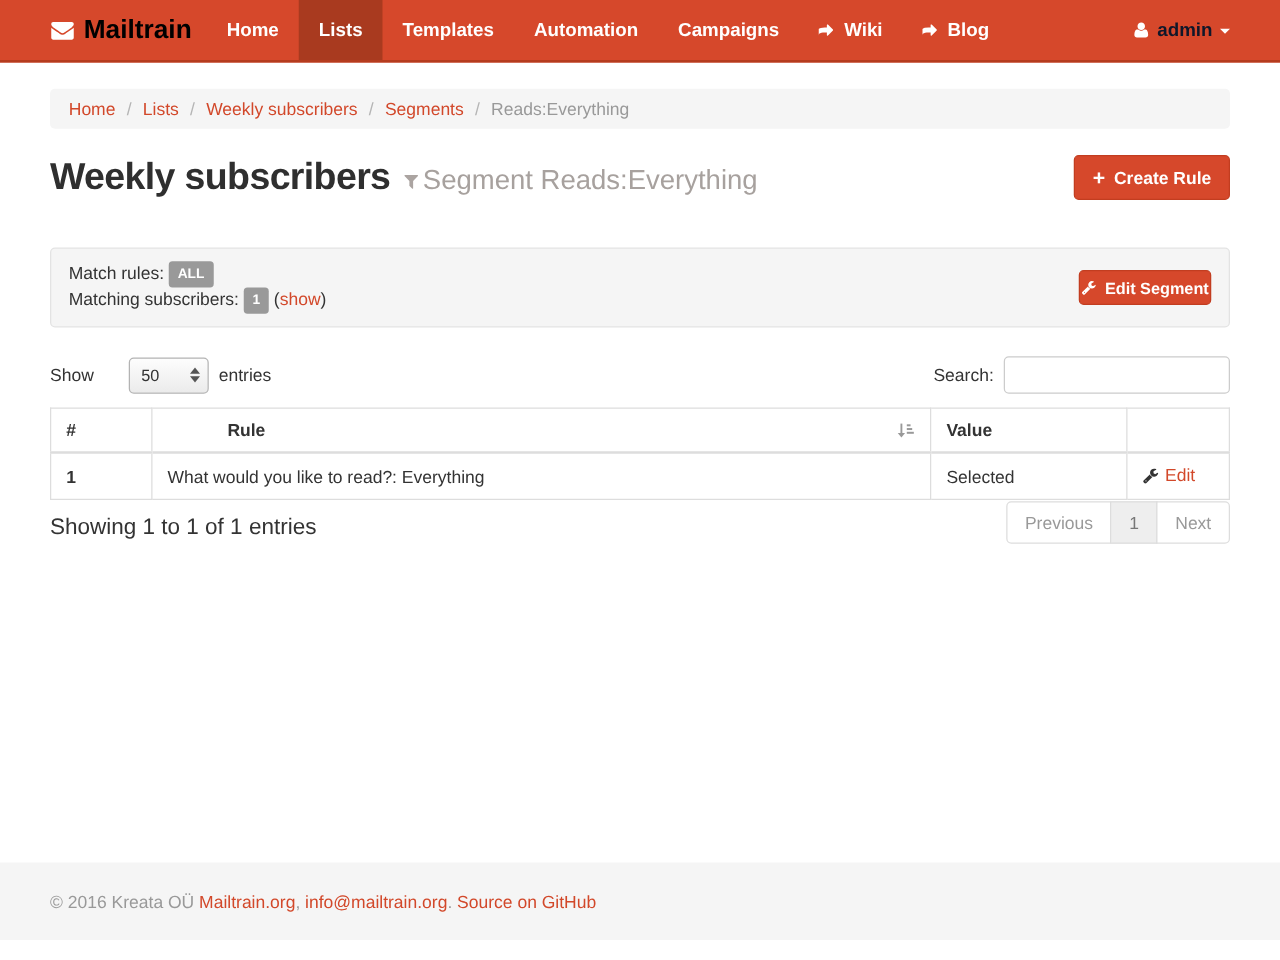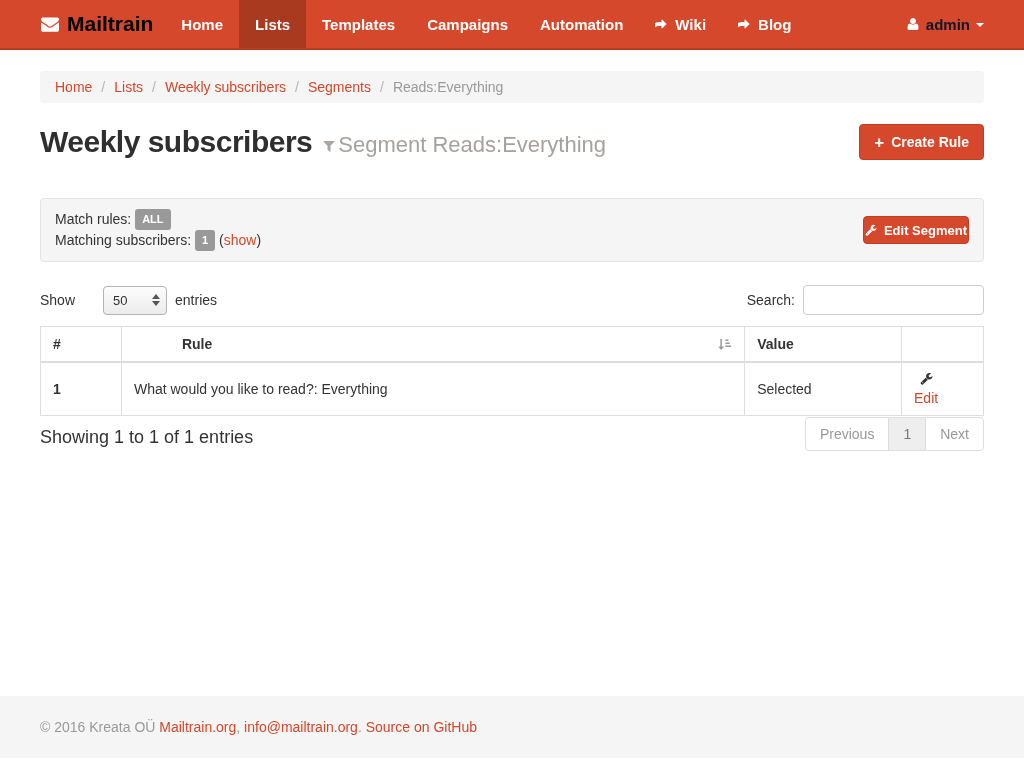--- a/index.html
+++ b/index.html
@@ -62,55 +62,55 @@
   
   table.rules { margin-top:11px; width:944px; border-collapse:collapse; font-size:14px; }
   table.rules th, table.rules td { border:1px solid #dddddd; text-align:left; padding:9px 12px; vertical-align:middle; }
   table.rules th { font-weight:700; color:#333; border-bottom:2px solid #dddddd; }
   .col-num { width:81px; }
   .col-rule { width:624px; }
   .col-value { width:157px; }
   .col-action { width:82px; }
   .th-rule-inner { display:flex; justify-content:space-between; align-items:center;padding-left:48px; }
   .cell-num { font-weight:700; }
-  .edit-link { color:#d2482a; display:inline-flex; align-items:center; gap:5px;flex-direction:column; }
+  .edit-link { color:#d2482a; display:inline-flex; align-items:center; gap:5px; }
 
   
   .table-footer { display:flex; justify-content:space-between; align-items:flex-start; }
   .info-text { padding-top:11px; font-size:18px; color:#333; }
   .pagination { display:flex; margin-top:1px; }
   .page-btn { border:1px solid #dddddd; background:#ffffff; color:#999999; font-size:14px; padding:8px 14px; margin-left:-1px; }
   .page-btn.first { border-radius:4px 0 0 4px; margin-left:0; }
   .page-btn.last { border-radius:0 4px 4px 0; }
   .page-btn.current { background:#eeeeee; color:#777777; }
 
   
-  .footer { position:absolute; left:0; right:0; bottom:10px; height:62px; background:#f5f5f5; }
+  .footer { position:absolute; left:0; right:0; bottom:16px; height:62px; background:#f5f5f5; }
   .footer-inner { width:944px; margin:0 auto; padding-top:23px; font-size:14px; color:#999999; }
   .footer-inner a { color:#d2482a; }
 
   .icon { display:inline-block; vertical-align:middle; }
 </style>
 </head>
 <body>
 
 <nav class="navbar">
   <div class="navbar-inner">
     <a class="brand">
       <svg class="icon" width="20" height="18" viewBox="0 0 1792 1792">
           <path fill="#ffffff" d="M1792 710v794q0 66-47 113t-113 47h-1472q-66 0-113-47t-47-113v-794q44 49 101 87 362 246 497 345 57 42 92.5 65.5t94.5 48 110 24.5h2q51 0 110-24.5t94.5-48 92.5-65.5q170-123 498-345 57-39 100-87zm0-294q0 79-49 151t-122 123q-376 261-468 325-10 7-42.5 30.5t-54 38-52 32.5-57.5 27-50 9h-2q-23 0-50-9t-57.5-27-52-32.5-54-38-42.5-30.5q-91-64-262-182.5t-205-142.5q-62-42-117-115.5t-55-136.5q0-78 41.5-130t118.5-52h1472q65 0 112.5 47t47.5 113z"></path>
         </svg>
       <span>Mailtrain</span>
     </a>
     <div class="nav">
       <a class="nav-item">Home</a>
       <a class="nav-item active">Lists</a>
       <a class="nav-item">Templates</a>
+      <a class="nav-item">Automation</a>
       <a class="nav-item">Campaigns</a>
-      <a class="nav-item">Automation</a>
       <a class="nav-item">
         <svg class="icon" width="14" height="14" viewBox="0 0 1792 1792">
             <path fill="#ffffff" d="M1472 896q0 26-19 45l-512 512q-19 19-45 19t-45-19-19-45v-256h-224q-98 0-175.5 6t-154 21.5-133 42.5-105.5 69.5-80 101-48.5 138.5-17.5 181q0 55 5 123 0 6 2.5 23.5t2.5 26.5q0 15-8.5 25t-23.5 10q-16 0-28-17-7-9-13-22t-13.5-30-10.5-24q-127-285-127-451 0-199 53-333 162-403 875-403h224v-256q0-26 19-45t45-19 45 19l512 512q19 19 19 45z"></path>
           </svg>
         <span>Wiki</span>
       </a>
       <a class="nav-item">
         <svg class="icon" width="14" height="14" viewBox="0 0 1792 1792">
             <path fill="#ffffff" d="M1472 896q0 26-19 45l-512 512q-19 19-45 19t-45-19-19-45v-256h-224q-98 0-175.5 6t-154 21.5-133 42.5-105.5 69.5-80 101-48.5 138.5-17.5 181q0 55 5 123 0 6 2.5 23.5t2.5 26.5q0 15-8.5 25t-23.5 10q-16 0-28-17-7-9-13-22t-13.5-30-10.5-24q-127-285-127-451 0-199 53-333 162-403 875-403h224v-256q0-26 19-45t45-19 45 19l512 512q19 19 19 45z"></path>
           </svg>

